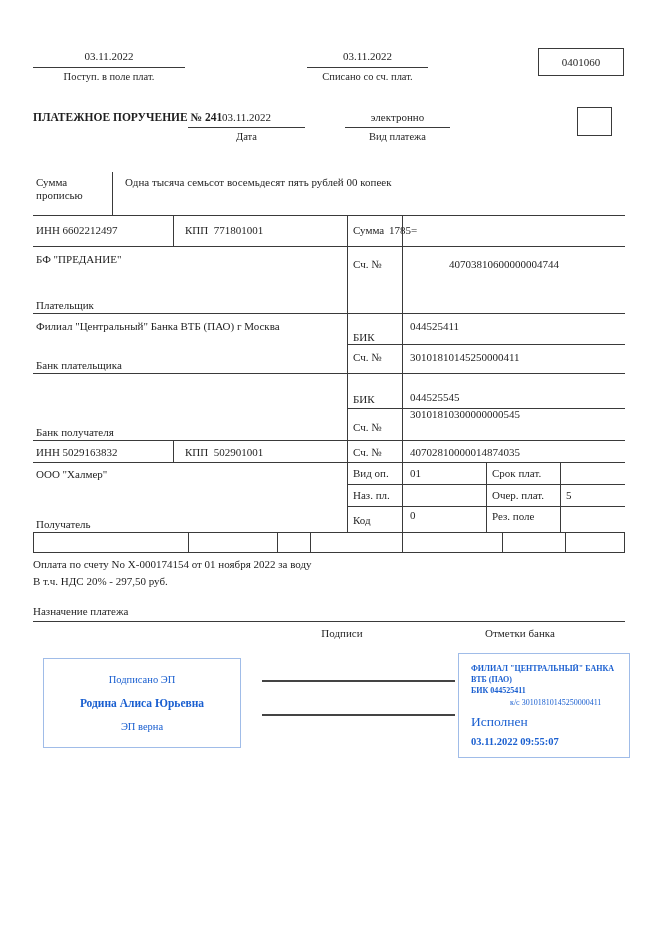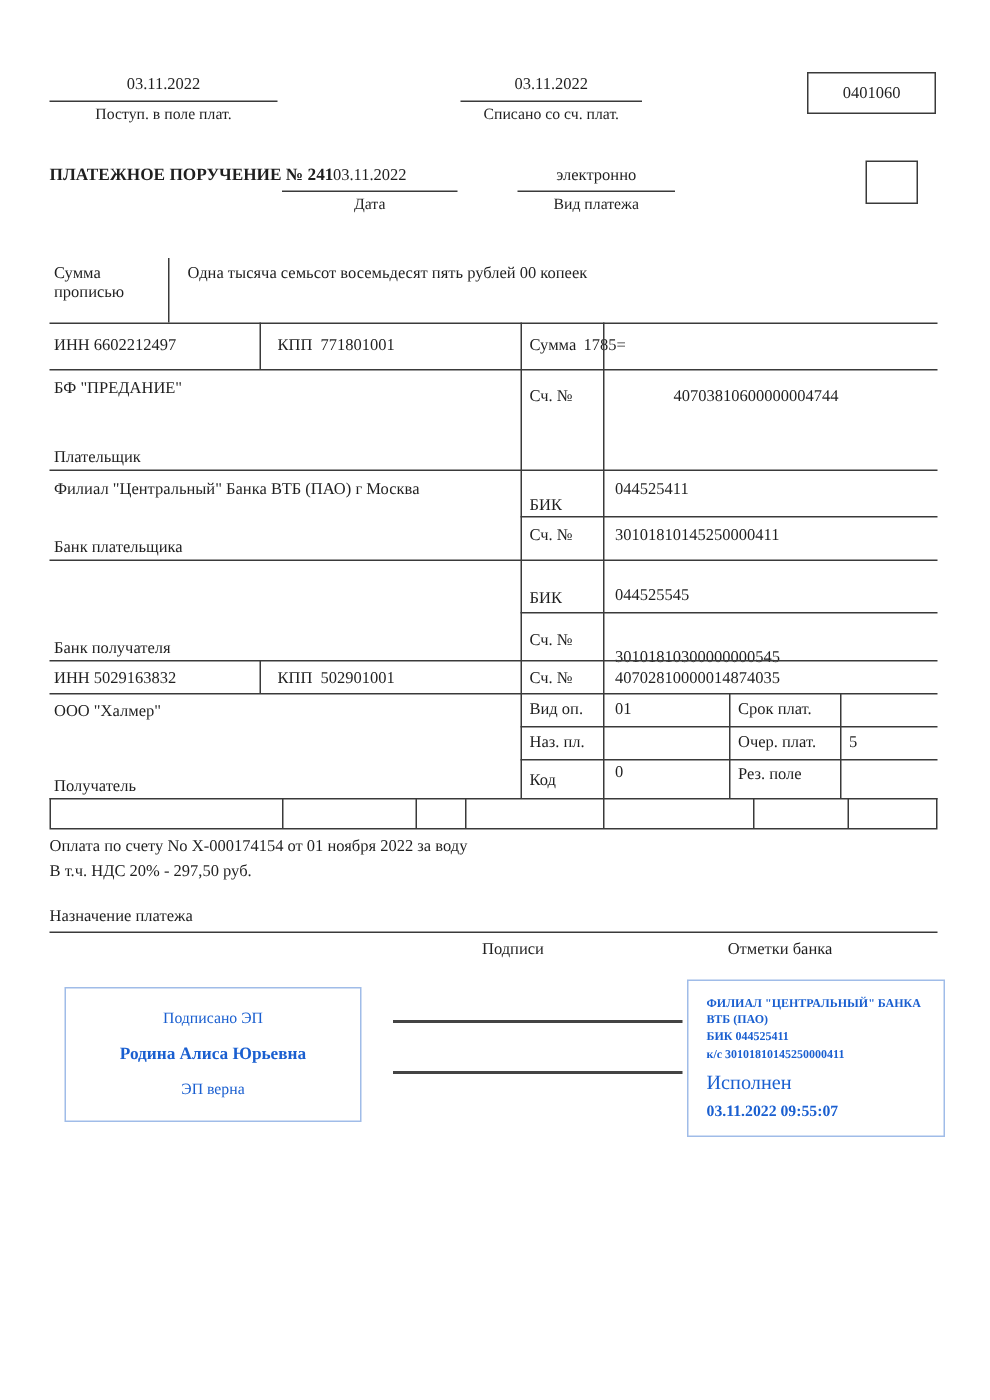--- a/index.html
+++ b/index.html
@@ -16,21 +16,21 @@
   .box{position:absolute;border:1px solid #3a3a3a;background:#fff;}
   .code-box{display:flex;align-items:center;justify-content:center;font-size:11px;text-align:right;}
   .stamp{position:absolute;border:1px solid #a0bce8;}
   .stamp, .stamp *{color:#1a5fd0;}
   .stamp-left{display:flex;flex-direction:column;align-items:center;justify-content:center;gap:12px;text-align:center;}
   .stamp-left .s1{font-size:10.5px;}
   .stamp-left .s2{font-size:11.5px;font-weight:bold;}
   .stamp-left .s3{font-size:10.5px;}
   .stamp-right{padding:9px 0 0 12px;box-sizing:border-box;}
   .stamp-right .small{font-size:8px;line-height:11px;font-weight:bold;}
-  .stamp-right .corr{font-size:8px;line-height:13px;font-weight:bold;}
+  .stamp-right .corr{font-size:8px;line-height:13px;font-weight:normal;margin-left:39px;}
   .stamp-right .status{font-size:13.5px;margin-top:5px;}
   .stamp-right .dt{font-size:10.5px;font-weight:bold;margin-top:6px;}
   .sig-line{position:absolute;height:2px;background:#444;}
 </style>
 </head>
 <body>
 
 <div class="page">
 
   <div class="t c" style="left:33px;top:50px;width:152px;">03.11.2022</div>
@@ -84,21 +84,21 @@
   <div class="hl" style="left:347px;top:344px;width:278px;"></div>
   <div class="t" style="left:353px;top:351px;">Сч. №</div>
   <div class="t" style="left:410px;top:351px;">30101810145250000411</div>
   <div class="t" style="left:36px;top:359px;">Банк плательщика</div>
   <div class="hl" style="left:33px;top:373px;width:592px;"></div>
 
   <div class="t" style="left:353px;top:393px;">БИК</div>
   <div class="t" style="left:410px;top:391px;">044525545</div>
   <div class="hl" style="left:347px;top:408px;width:278px;"></div>
   <div class="t" style="left:353px;top:421px;">Сч. №</div>
-  <div class="t" style="left:410px;top:432px;">30101810300000000545</div>
+  <div class="t" style="left:410px;top:408px;">30101810300000000545</div>
   <div class="t" style="left:36px;top:426px;">Банк получателя</div>
   <div class="hl" style="left:33px;top:440px;width:592px;"></div>
 
   <div class="t" style="left:36px;top:446px;">ИНН 5029163832</div>
   <div class="vl" style="left:173px;top:440px;height:22px;"></div>
   <div class="t" style="left:185px;top:446px;">КПП  502901001</div>
   <div class="t" style="left:353px;top:446px;">Сч. №</div>
   <div class="t" style="left:410px;top:446px;">40702810000014874035</div>
   <div class="hl" style="left:33px;top:462px;width:592px;"></div>
 

